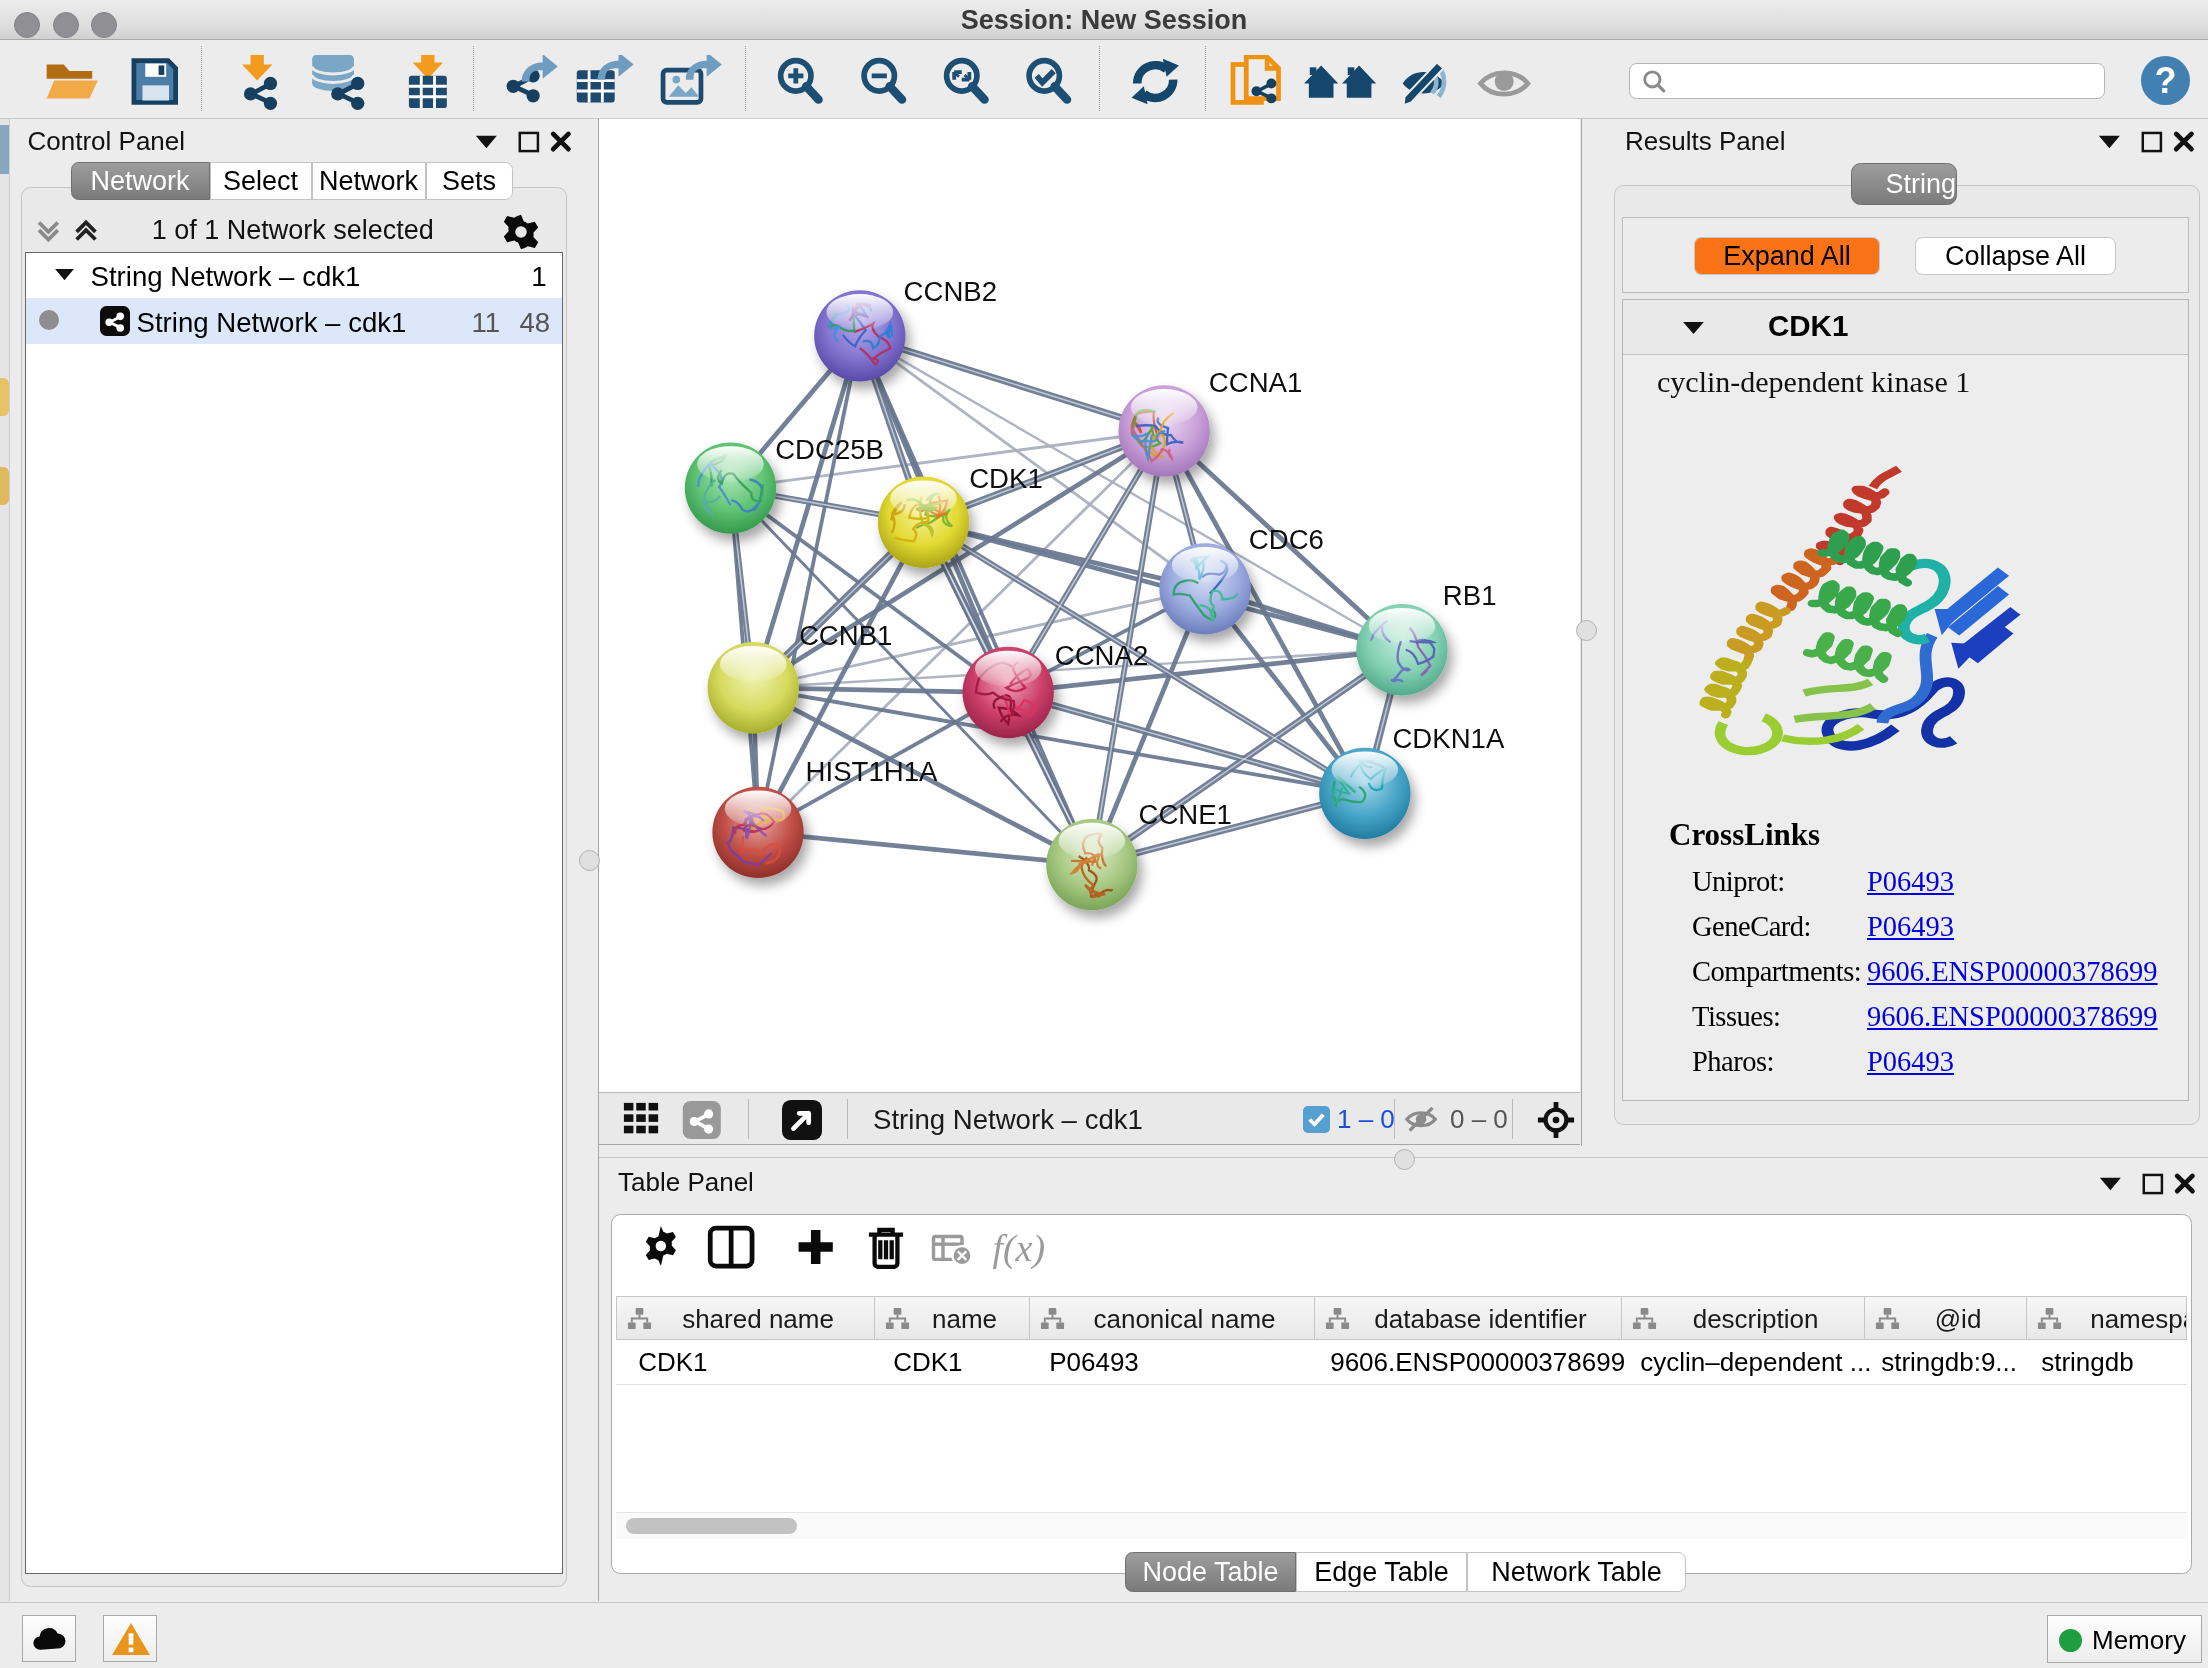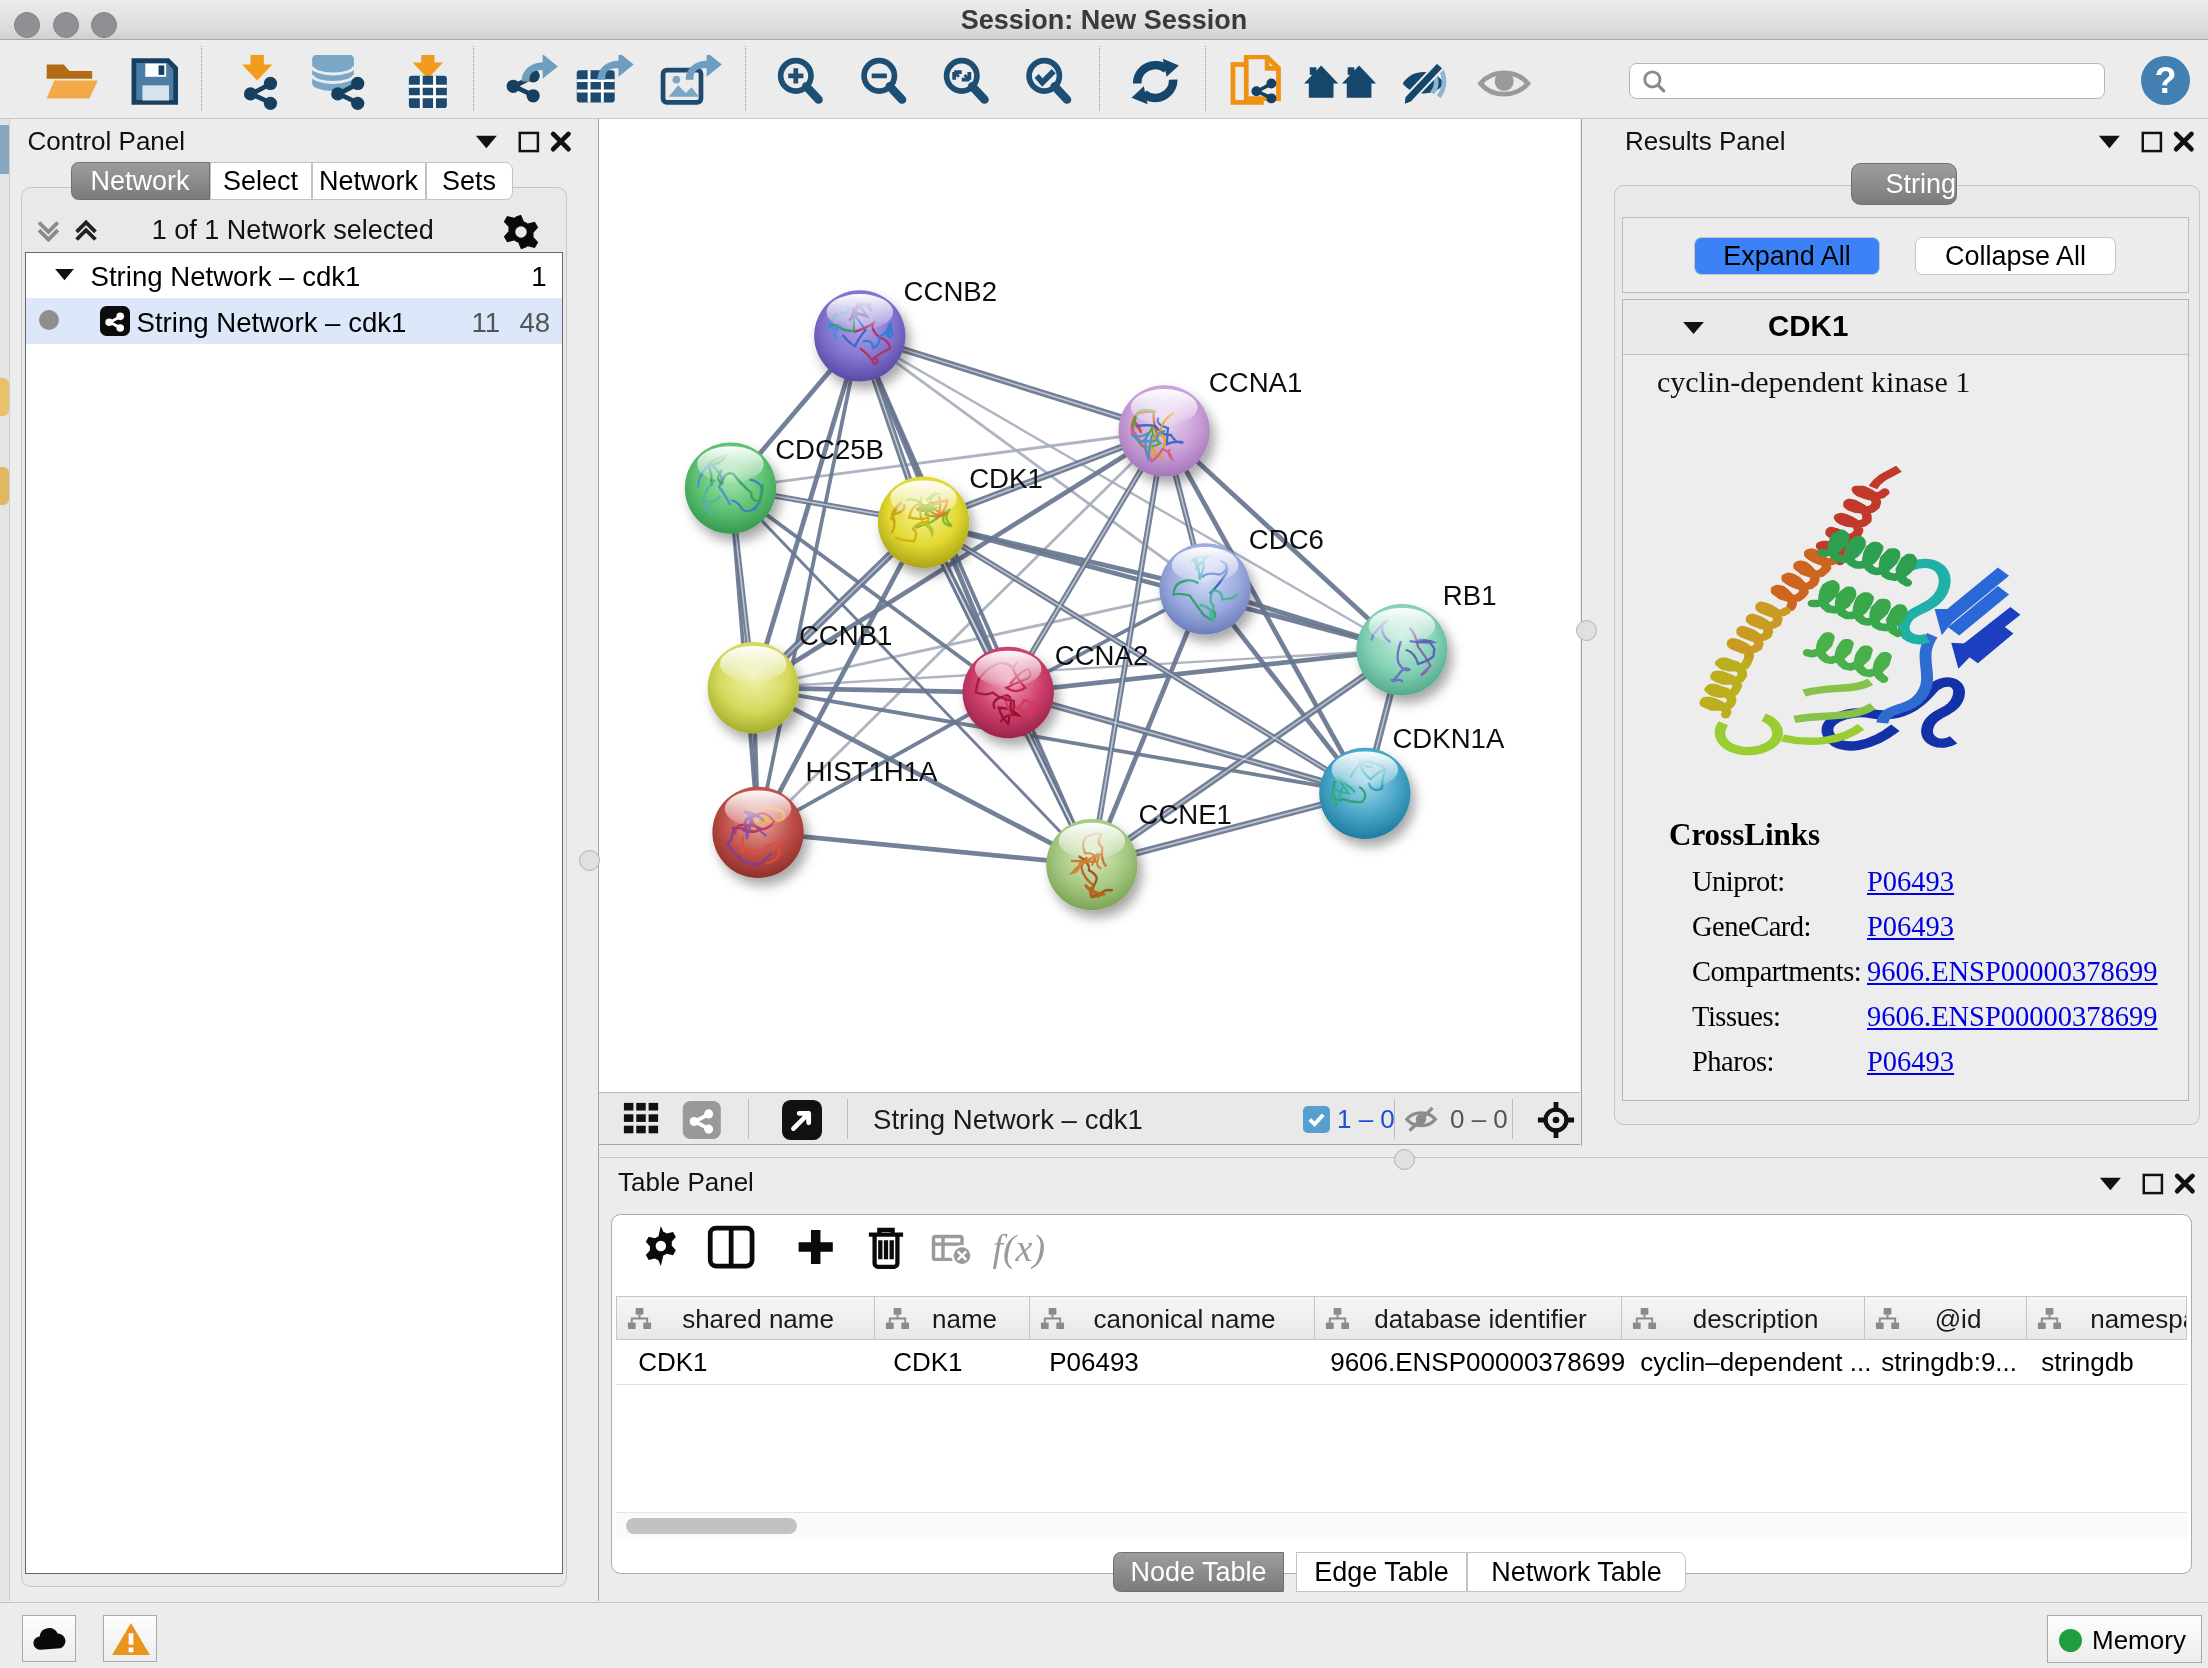--- a/index.html
+++ b/index.html
@@ -537,21 +537,21 @@
   <div class="abs" style="left:1581px;top:119px;width:628px;height:1039px;background:#ececec;border-left:1px solid #a5a5a5;box-sizing:border-box;">
     <div class="abs panel-title" style="left:43px;top:6.7px;">Results Panel</div>
     <svg class="abs" style="left:514px;top:11.4px;" width="105" height="25" viewBox="0 0 110 26">
       <path d="M3,6 l22,0 -11,13 z" fill="#111"></path>
       <rect x="49" y="3" width="19" height="19" fill="none" stroke="#111" stroke-width="2.6"></rect>
       <path d="M84,4 l16,16 M100,4 l-16,16" stroke="#111" stroke-width="5" stroke-linecap="round"></path>
     </svg>
     <div class="abs" style="left:32px;top:66px;width:584px;height:938px;background:#e9e9e9;border:1px solid #c4c4c4;border-radius:9.5px;"></div>
     <div class="tab tabsel" style="left:269px;top:44px;width:106px;line-height:40px;height:42px;border-radius:9.5px;text-align:right;">String</div>
     <div class="abs" style="left:40px;top:98px;width:567px;height:76px;background:#ececec;border:1px solid #bbb;box-sizing:border-box;">
-      <div class="abs" style="left:71px;top:19px;width:186px;height:38px;background:#3b82f6;border:1px solid #c6c6c6;border-radius:7.6px;font-size:27px;text-align:center;line-height:36px;box-sizing:border-box;">Expand All</div>
+      <div class="abs" style="left:71px;top:19px;width:186px;height:38px;background:#f97316;border:1px solid #c6c6c6;border-radius:7.6px;font-size:27px;text-align:center;line-height:36px;box-sizing:border-box;">Expand All</div>
       <div class="abs" style="left:292px;top:19px;width:201px;height:38px;background:#fff;border:1px solid #c6c6c6;border-radius:7.6px;font-size:27px;text-align:center;line-height:36px;box-sizing:border-box;">Collapse All</div>
     </div>
     <div class="abs" style="left:40px;top:180px;width:567px;height:802px;background:#ededed;border:1px solid #b5b5b5;box-sizing:border-box;">
       <div class="abs" style="left:0;top:0;width:565px;height:54px;background:#e9e9e9;border-bottom:1px solid #c2c2c2;">
         <svg class="abs" style="left:58px;top:20px;" width="25" height="16" viewBox="0 0 26 17">
             <path d="M2,2 h22 l-11,13 z" fill="#111"></path>
           </svg>
         <div class="abs" style="left:145px;top:8.6px;font-size:29.5px;font-weight:bold;color:#000;">CDK1</div>
       </div>
       <div class="abs" style="left:34px;top:65px;font-family:'Liberation Serif',serif;font-size:30px;color:#111;">cyclin-dependent kinase 1</div>
@@ -715,21 +715,21 @@
           <div style="position:absolute;left:1024px;top:6.7px;white-space:nowrap;">cyclin–dependent ...</div>
           <div style="position:absolute;left:1265px;top:6.7px;white-space:nowrap;">stringdb:9...</div>
           <div style="position:absolute;left:1425px;top:6.7px;white-space:nowrap;">stringdb</div>
       </div>
 
       <div class="abs" style="left:3.8px;top:297px;width:1571px;height:26px;background:#fafafa;border-top:1px solid #e4e4e4;">
         <div class="abs" style="left:9.5px;top:4.8px;width:171px;height:16px;border-radius:8.6px;background:#c2c2c2;"></div>
       </div>
     </div>
 
-    <div class="tab tabsel" style="left:514px;top:406px;width:171px;height:40px;line-height:38px;border-radius:7.6px 0 0 7.6px;">Node Table</div>
+    <div class="tab tabsel" style="left:526px;top:406px;width:171px;height:40px;line-height:38px;border-radius:7.6px 0 0 7.6px;">Node Table</div>
     <div class="tab" style="left:697px;top:406px;width:171px;height:40px;line-height:38px;">Edge Table</div>
     <div class="tab" style="left:868px;top:406px;width:219px;height:40px;line-height:38px;border-radius:0 7.6px 7.6px 0;">Network Table</div>
   </div>
   <div class="abs" style="left:579px;top:850px;width:19px;height:19px;border-radius:50%;background:#e0e0e0;border:1px solid #b0b0b0;"></div>
 
   <div class="abs" style="left:0;top:1602px;width:2208px;height:67px;background:#ececec;border-top:1px solid #c4c4c4;">
     <div class="abs" style="left:22px;top:12.4px;width:54px;height:47px;background:linear-gradient(#fdfdfd,#ededed);border:1px solid #a9a9a9;box-sizing:border-box;">
       <svg width="38" height="28.5" style="position:absolute;left:7.6px;top:8.6px;" viewBox="0 0 40 30">
         <path d="M10,26 a7,7 0 0 1 -1,-14 a10,10 0 0 1 19,-3 a8,8 0 0 1 3,15.5 z" fill="#0a0a0a"></path>
         <circle cx="30" cy="17" r="6" fill="#0a0a0a"></circle>

